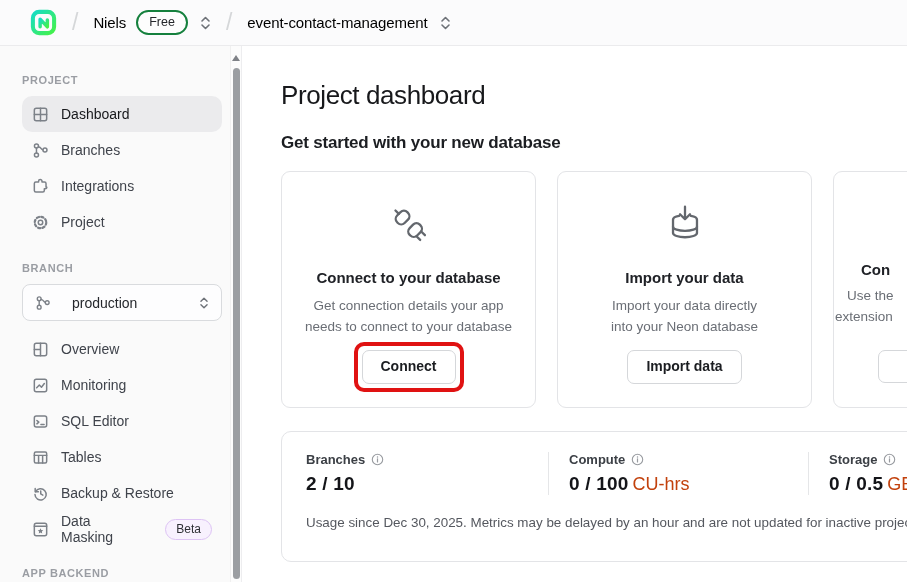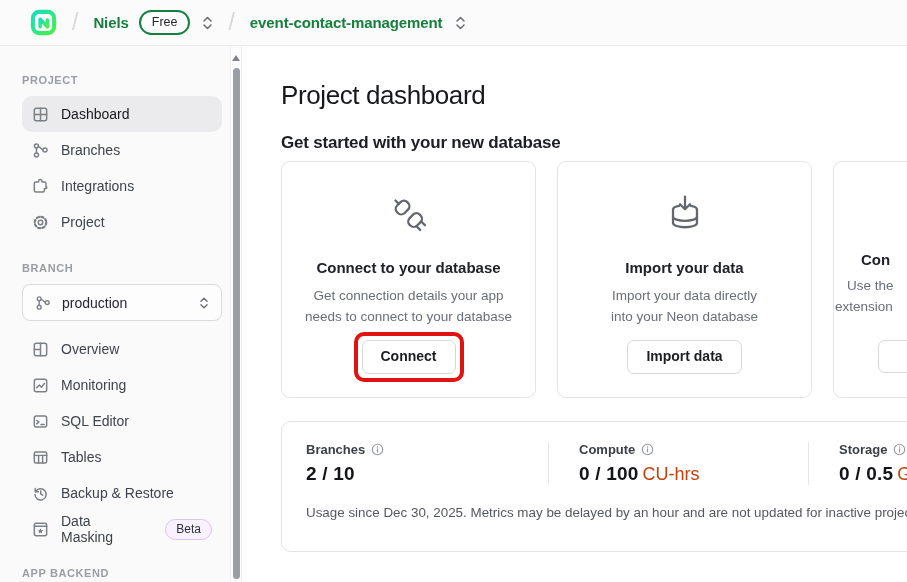--- a/index.html
+++ b/index.html
@@ -5,60 +5,60 @@
   * { margin:0; padding:0; box-sizing:border-box; }
   html,body { width:907px; height:582px; overflow:hidden; background:#fff;
     font-family:"Liberation Sans","DejaVu Sans",sans-serif; color:#1a1c20; }
   .viewport { position:relative; width:907px; height:582px; overflow:hidden; }
 
   
   .header { position:absolute; top:0; left:0; right:0; height:46px; background:#fbfbfc;
     border-bottom:1px solid #ebebed; display:flex; align-items:center; padding-left:30px; }
   .logo { width:27px; height:27px; display:block; }
   .sep { color:#d5d7d9; font-size:23px; font-weight:300; margin:0 15px; user-select:none; }
-  .crumb-name { font-size:15px; font-weight:700; color:#15803d; letter-spacing:-0.1px; }
+  .crumb-name { font-size:15px; font-weight:400; color:#000000; letter-spacing:-0.1px; }
   .pill { display:inline-block; margin-left:10px; padding:3px 11px 4px; border:2px solid #15803d;
     border-radius:999px; background:#fdfdfd; font-size:12.5px; color:#24262a; }
   .updown { margin-left:12px; display:inline-flex; align-items:center; cursor:pointer; }
 
   
   .sidebar { position:absolute; top:46px; left:0; width:242px; bottom:0; background:#fafafa;
     border-right:1px solid #ededef; }
   .side-inner { padding:0 30px 0 22px; }
   .section-label { font-size:11px; font-weight:700; letter-spacing:0.6px; color:#9a9da3; }
   .lbl-project { margin:28px 0 10px 0; }
   .lbl-branch  { margin:22px 0 10px 0; }
   .lbl-appbackend { margin:20px 0 0 0; }
   .side-item { display:flex; align-items:center; gap:12px; height:36px; padding:0 10px;
     border-radius:10px; font-size:14px; color:#3f434b; cursor:pointer; width:200px; }
   .side-item.active { background:#ebebed; color:#17181b; font-weight:400; }
   .side-item svg { flex:0 0 auto; }
   .icon-g { stroke:#7c8188; fill:none; stroke-width:1.4; stroke-linecap:round; stroke-linejoin:round; }
   .badge-beta { margin-left:10px; padding:2px 10px 3px; border-radius:999px; background:#f8f1fe;
     border:1px solid #ddc3f4; font-size:12px; color:#2e3035; }
-  .branch-select { display:flex; align-items:center; gap:11px; width:200px; height:37px;
+  .branch-select { display:flex; align-items:center; gap:21px; width:200px; height:37px;
     background:#fdfdfe; border:1px solid #d9dbde; border-radius:8px; padding:0 12px;
     font-size:14px; color:#25272c; cursor:pointer; margin-bottom:10px; }
   .branch-select .grow { flex:1; }
   
   .sb-scroll { position:absolute; top:0; right:0; width:11px; bottom:0; background:#fcfcfc;
     border-left:1px solid #f0f0f0; }
   .sb-arrow { position:absolute; top:9px; left:1px; width:0; height:0;
     border-left:4.5px solid transparent; border-right:4.5px solid transparent;
     border-bottom:6px solid #7f8287; }
   .sb-thumb { position:absolute; top:22px; bottom:3px; left:2px; width:7px;
     background:#9b9ea2; border-radius:4px; cursor:grab; }
 
   
   .main { position:absolute; left:242px; top:46px; right:0; bottom:0; background:#fff;
     overflow:hidden; padding:34px 0 0 39px; }
   h1.page-title { font-size:26px; font-weight:400; color:#17181b; letter-spacing:-0.4px; line-height:30px; }
   .subtitle { margin-top:23px; font-size:17px; font-weight:700; color:#1c1e22; line-height:20px; letter-spacing:-0.2px; }
 
-  .cards { display:flex; gap:21px; margin-top:8px; }
+  .cards { display:flex; gap:21px; margin-top:18px; }
   .card { position:relative; width:255px; height:237px; background:#fff;
     border:1px solid #e3e4e7; border-radius:9px; flex:0 0 auto; }
   .card-icon { margin-top:28px; height:48px; display:flex; align-items:center; justify-content:center; }
   .card-title { margin-top:20px; text-align:center; font-size:15px; font-weight:700; color:#202227; line-height:20px; }
   .card-desc { margin-top:7px; text-align:center; font-size:13.5px; color:#6a6e75; line-height:21px; }
   .btn-row { position:absolute; top:170px; left:0; right:0; display:flex; justify-content:center; }
   .btn-row.plain { top:178px; }
   .btn { display:inline-block; background:#fff; border:1px solid #d5d7da; border-radius:7px;
     padding:6px 18px 7px; font-size:14px; font-weight:700; color:#1b1d21; line-height:19px;
     cursor:pointer; font-family:inherit; }
@@ -70,21 +70,21 @@
   .frag-d1 { position:absolute; top:116px; left:13px; font-size:13.5px; color:#6a6e75; white-space:nowrap; }
   .frag-d2 { position:absolute; top:137px; left:1px; font-size:13.5px; color:#6a6e75; white-space:nowrap; }
   .frag-btn { position:absolute; top:178px; left:44px; width:180px; height:33px;
     border:1px solid #d5d7da; border-radius:7px; background:#fff; }
 
   
   .usage-panel { margin-top:23px; width:662px; height:131px; border:1px solid #e3e4e7;
     border-radius:10px; padding:20px 0 0 24px; background:#fff; }
   .metrics { display:flex; }
   .metric { width:242px; }
-  .metric + .metric { border-left:1px solid #e5e6e8; padding-left:30px; }
+  .metric + .metric { border-left:1px solid #e5e6e8; padding-left:20px; }
   .metric.m2 { width:260px; }
   .metric.m3 { flex:1; }
   .metric-label { display:flex; align-items:center; gap:6px; font-size:13px; font-weight:700; color:#3c4046; }
   .info-dot { display:inline-flex; cursor:pointer; }
   .metric-value { margin-top:6px; font-size:19px; font-weight:700; color:#141519; letter-spacing:0.2px; }
   .metric-unit { font-weight:400; font-size:18px; color:#c2410c; margin-left:4px; letter-spacing:0; }
   .usage-note { margin-top:19px; font-size:13.4px; color:#55585f; white-space:nowrap; line-height:18px; }
 </style>
 </head>
 <body>

